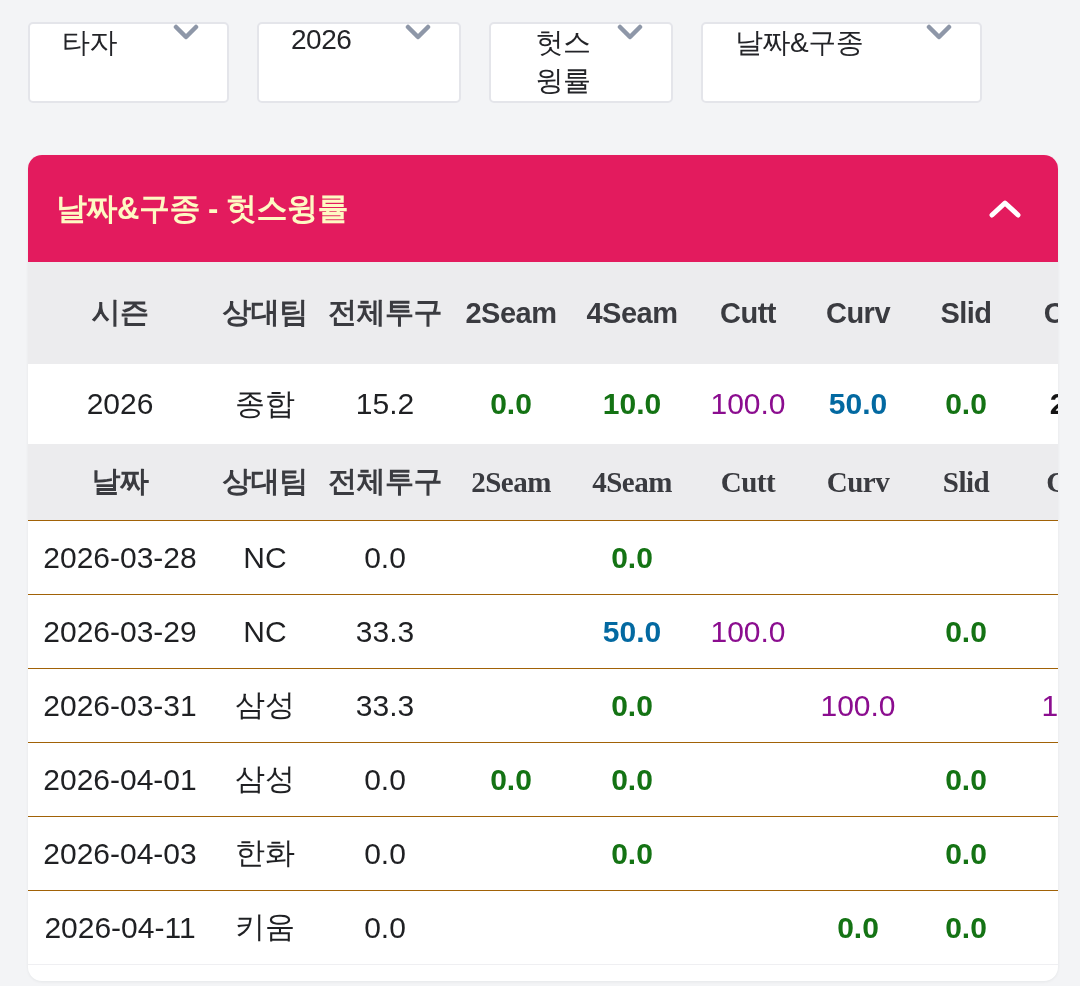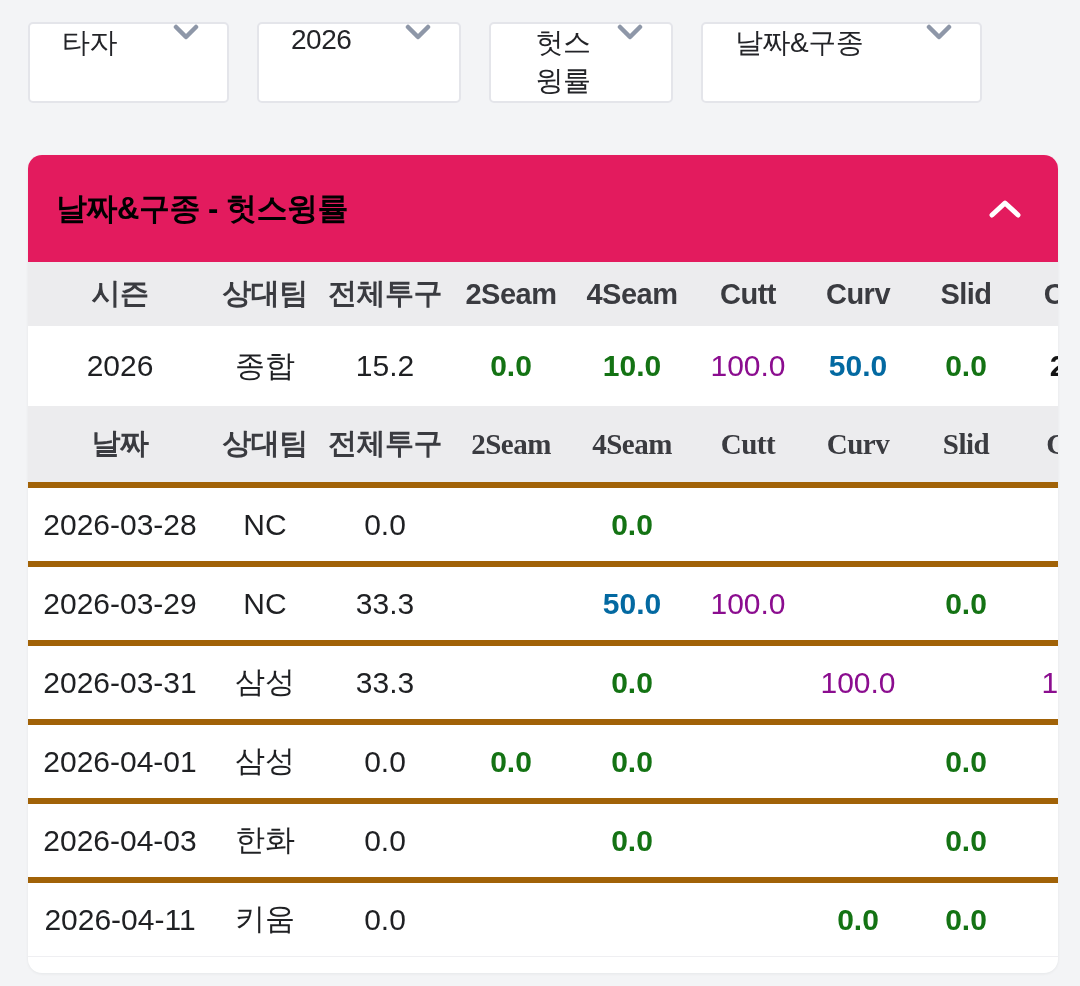--- a/index.html
+++ b/index.html
@@ -28,32 +28,32 @@
     margin:52px 0 0 28px;width:1030px;background:#ffffff;
     border-radius:14px;overflow:hidden;
     box-shadow:0 1px 3px rgba(25,28,40,.06);
   }
   .panel-head{
     height:107px;background:#e31b5e;
     display:flex;align-items:center;justify-content:space-between;
     padding:0 36px 0 28px;cursor:pointer;
   }
   .panel-head h2{
-    margin:0;color:#000000;font-size:31px;font-weight:700;letter-spacing:-0.5px;
+    margin:0;color:#fef9c3;font-size:31px;font-weight:700;letter-spacing:-0.5px;
   }
   
   .table-clip{overflow:hidden;padding-bottom:16px;}
   table{border-collapse:collapse;table-layout:fixed;width:1112px;}
   td,th{text-align:center;padding:0;white-space:nowrap;overflow:visible;}
   tr.h-row th{
-    height:64px;background:#ececee;
+    height:102px;background:#ececee;
     font-size:29px;font-weight:700;color:#3a3b40;letter-spacing:-0.5px;
   }
   tr.h-row.second th{height:76px;font-family:Liberation Serif, serif;}
-  tr.d-row td{height:73px;font-size:30px;border-top:6px solid #a16207;}
+  tr.d-row td{height:73px;font-size:30px;border-top:1px solid #a16207;}
   tr.d-row:first-of-type td{border-top:none;}
   tr.s-row td{height:80px;font-size:30px;}
   tr.last td{border-bottom:1px solid #efeff2;}
   .c-plain{color:#1f2023;font-weight:400;}
   .c-bold {color:#141414;font-weight:700;}
   .c-green{color:#147314;font-weight:700;}
   .c-blue {color:#0369a1;font-weight:700;}
   .c-purple{color:#8b0d8f;font-weight:400;}
   .c-empty{color:transparent;}
 </style>

